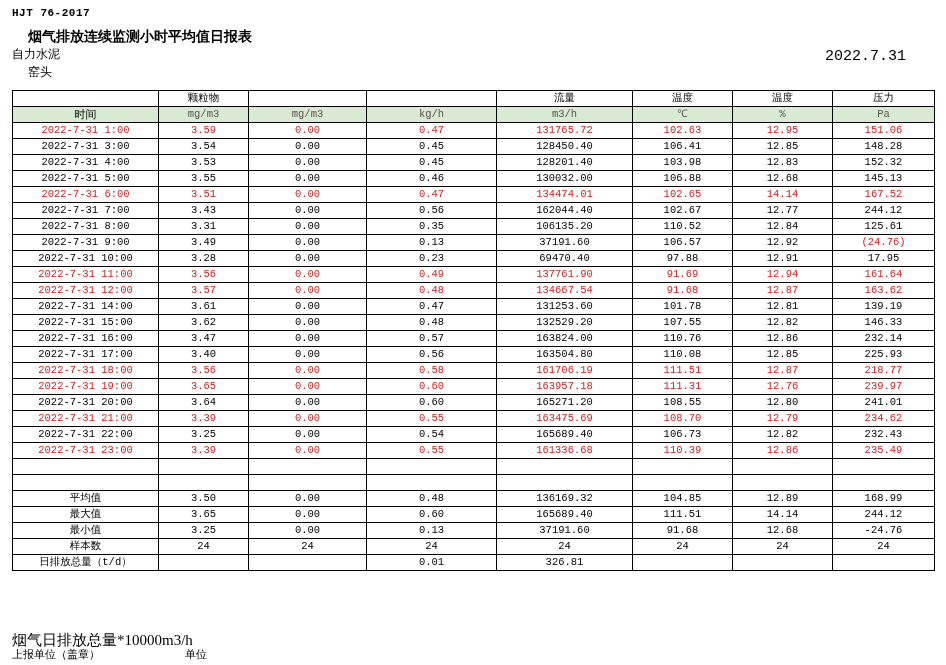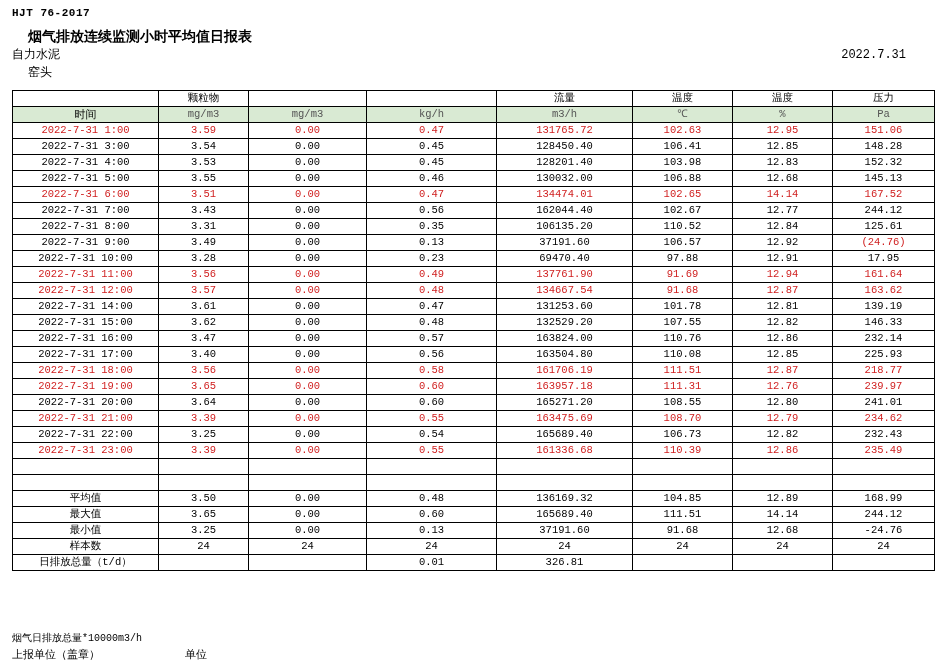--- a/index.html
+++ b/index.html
@@ -21,21 +21,21 @@
     position:absolute;left:0;right:0;top:28px;
     font-size:14px;font-weight:bold;margin-left:28px;
   }
   .company{
     position:absolute;left:12px;top:46px;font-size:12px;
   }
   .site{
     position:absolute;left:28px;top:64px;font-size:12px;
   }
   .report-date{
-    position:absolute;right:40px;top:48px;font-size:12px;
+    position:absolute;right:40px;top:48px;font-size:15px;
     font-family:"Liberation Mono","DejaVu Sans Mono",monospace;
   }
   table.main{
     position:absolute;left:12px;top:90px;
     border-collapse:collapse;
     width:922px;
     table-layout:fixed;
   }
   table.main td{
     border:1px solid #000;
@@ -49,22 +49,22 @@
     overflow:hidden;
   }
   .hdr-name td{height:22px;line-height:22px;font-size:11px;font-family:"Liberation Sans",sans-serif;}
   .hdr-unit td{background:#d9ead3;color:#555;height:16px;line-height:16px;}
   .hdr-unit td.time-cell{color:#000;font-family:"Liberation Sans",sans-serif;font-size:11px;margin-top:24px;}
   .red td{color:#d02020;}
   .blank td{height:14px;}
   .summary td{font-family:"Liberation Sans",sans-serif;font-size:11px;}
   .summary td.num{font-family:"Liberation Mono","DejaVu Sans Mono",monospace;font-size:10.5px;}
   .footer-1{
-    position:absolute;left:12px;top:631px;font-size:10px;
-    font-family:Liberation Mono, monospace;
+    position:absolute;left:12px;top:631px;font-size:15px;
+    font-family:Liberation Serif, serif;
   }
   .footer-2{
     position:absolute;left:12px;top:647px;font-size:11px;
   }
   .footer-unit{
     position:absolute;left:185px;top:647px;font-size:11px;
   }
 </style>
 </head>
 <body>

